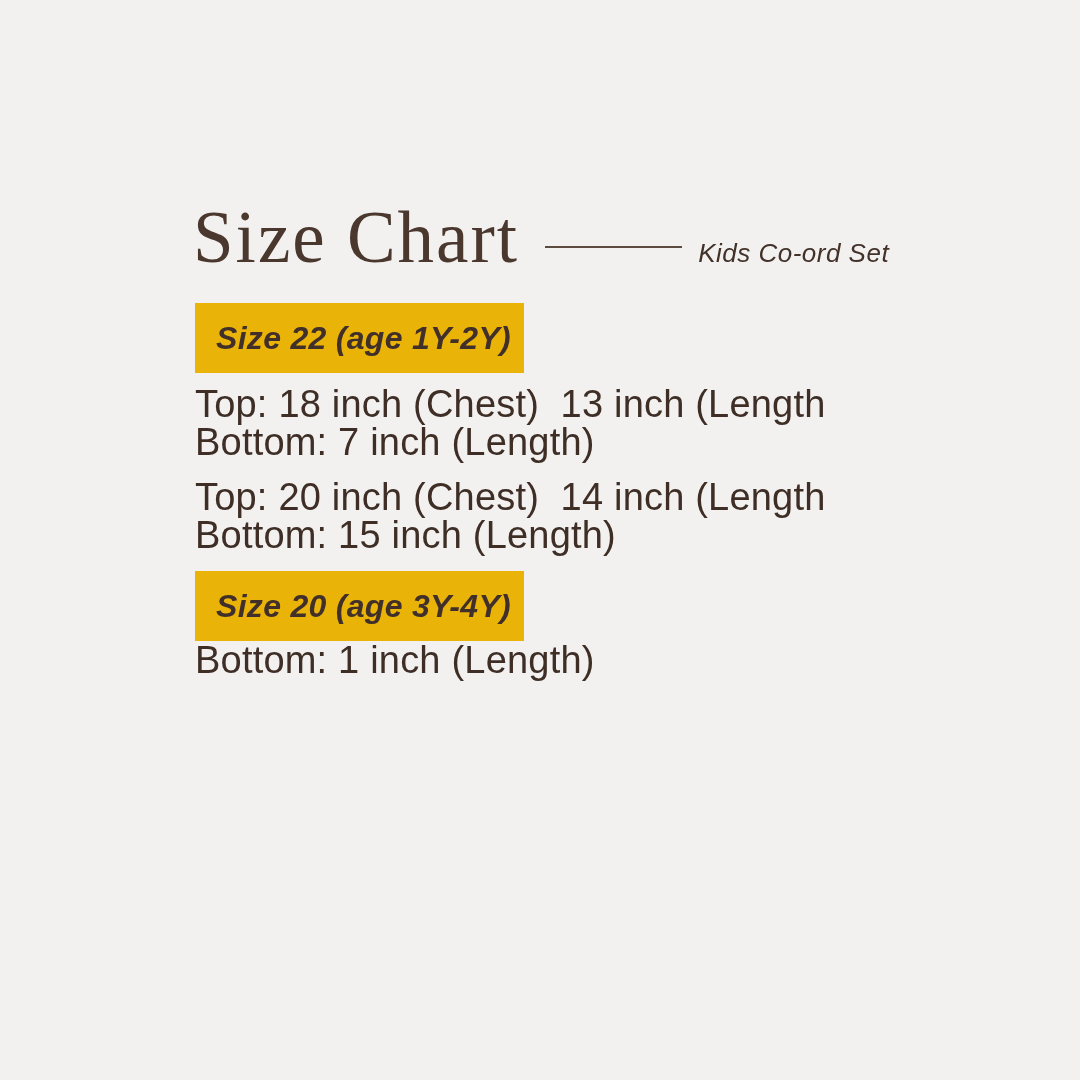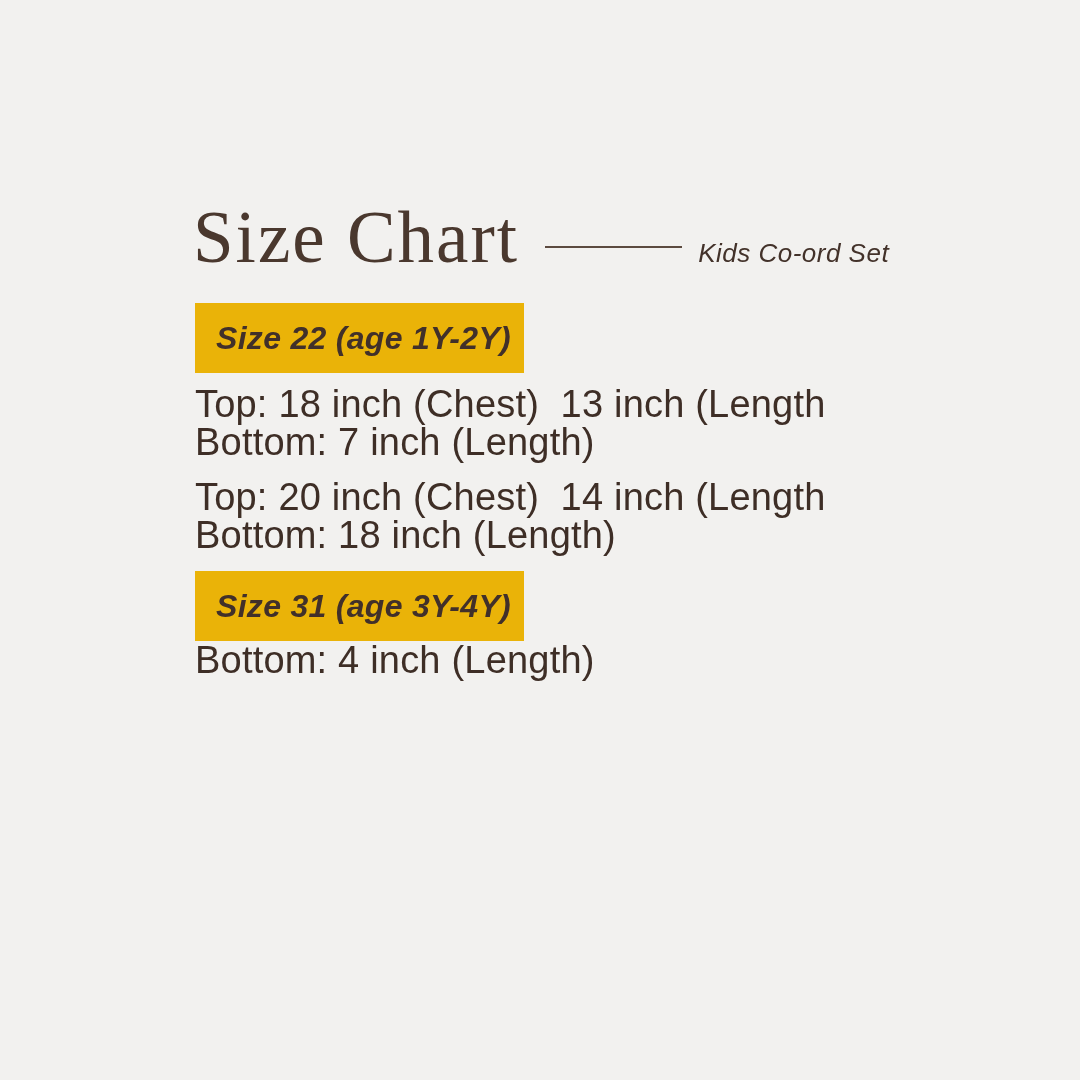--- a/index.html
+++ b/index.html
@@ -99,25 +99,25 @@
     <section class="size-section">
       <div class="size-badge">
         <span>Size 22 (age 1Y-2Y)</span>
       </div>
       <p class="measure-line first">Top: 18 inch (Chest)  13 inch (Length</p>
       <p class="measure-line">Bottom: 7 inch (Length)</p>
     </section>
 
     <section class="size-section">
       <p class="measure-line first">Top: 20 inch (Chest)  14 inch (Length</p>
-      <p class="measure-line">Bottom: 18 inch (Length)</p>
+      <p class="measure-line">Bottom: 15 inch (Length)</p>
     </section>
 
     <section class="size-section">
       <div class="size-badge">
-        <span>Size 31 (age 3Y-4Y)</span>
+        <span>Size 20 (age 3Y-4Y)</span>
       </div>
-      <p class="measure-line">Bottom: 4 inch (Length)</p>
+      <p class="measure-line">Bottom: 1 inch (Length)</p>
     </section>
 
   </main>
 
 </div>
 
 </body></html>

